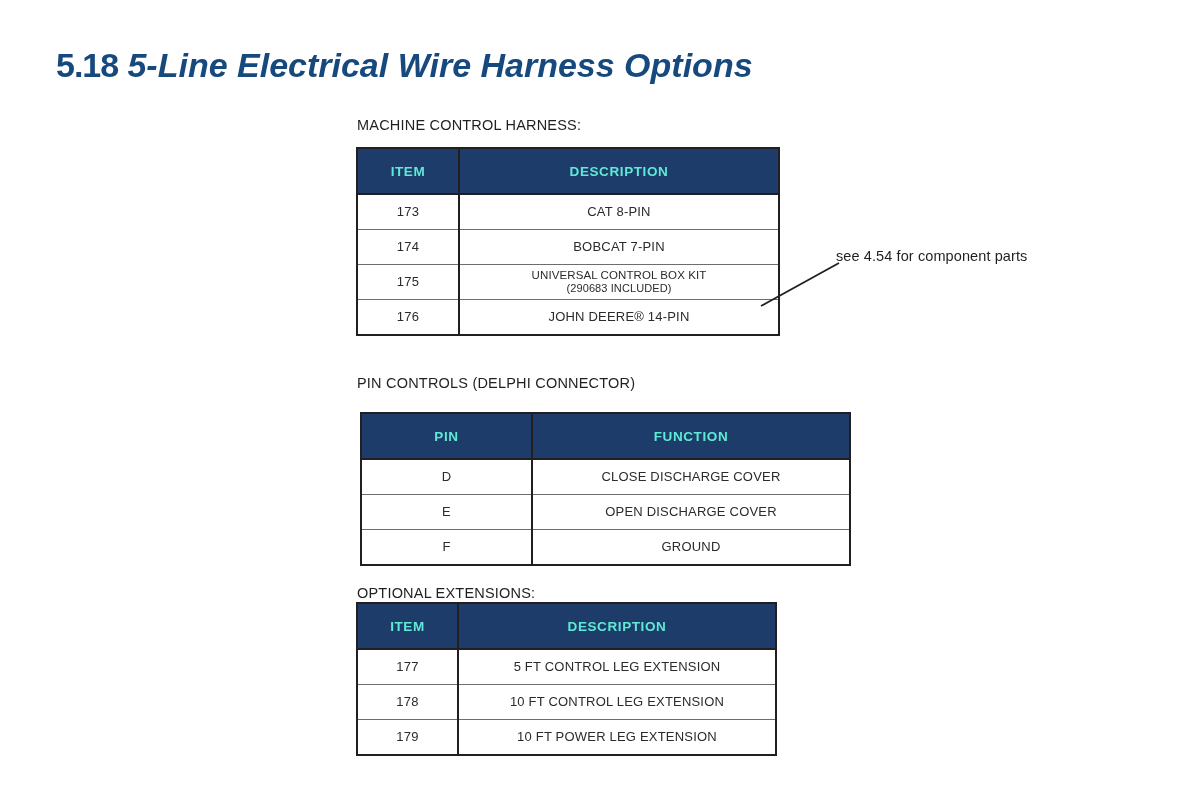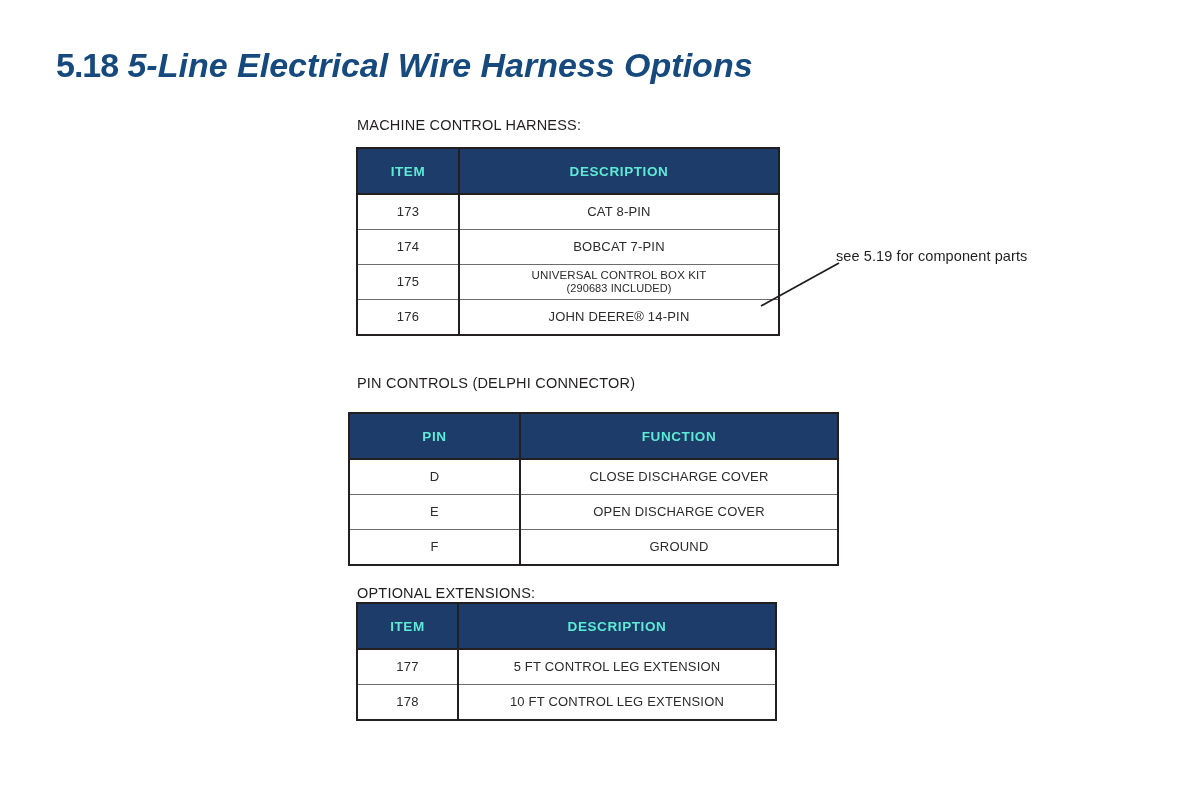--- a/index.html
+++ b/index.html
@@ -157,28 +157,28 @@
         <span class="sub-line">(290683 INCLUDED)</span>
       </td>
     </tr>
     <tr>
       <td>176</td>
       <td class="col-sep">JOHN DEERE® 14-PIN</td>
     </tr>
   </tbody>
 </table>
 
-<div id="callout-text">see 5.19 for component parts</div>
+<div id="callout-text">see 4.54 for component parts</div>
 <svg id="leader-line" viewBox="0 0 80 50" width="80" height="50">
   <line x1="1" y1="44" x2="79" y2="1" stroke="#231f20" stroke-width="1.8"></line>
 </svg>
 
 <div class="section-caption" style="left:357px; top:375px;">PIN CONTROLS (DELPHI CONNECTOR)</div>
 
-<table class="data-table" id="table-pin-controls" style="left:348px; top:412px; width:489px;padding-left:24px;">
+<table class="data-table" id="table-pin-controls" style="left:360px; top:412px; width:489px;padding-left:24px;">
   <colgroup>
       <col style="width:171px">
       <col style="width:318px">
     </colgroup>
   <thead>
     <tr>
       <th>PIN</th>
       <th class="col-sep">FUNCTION</th>
     </tr>
   </thead>
@@ -213,14 +213,18 @@
   </thead>
   <tbody>
     <tr>
       <td>177</td>
       <td class="col-sep">5 FT CONTROL LEG EXTENSION</td>
     </tr>
     <tr>
       <td>178</td>
       <td class="col-sep">10 FT CONTROL LEG EXTENSION</td>
     </tr>
+    <tr>
+      <td>179</td>
+      <td class="col-sep">10 FT POWER LEG EXTENSION</td>
+    </tr>
   </tbody>
 </table>
 
 </body></html>

